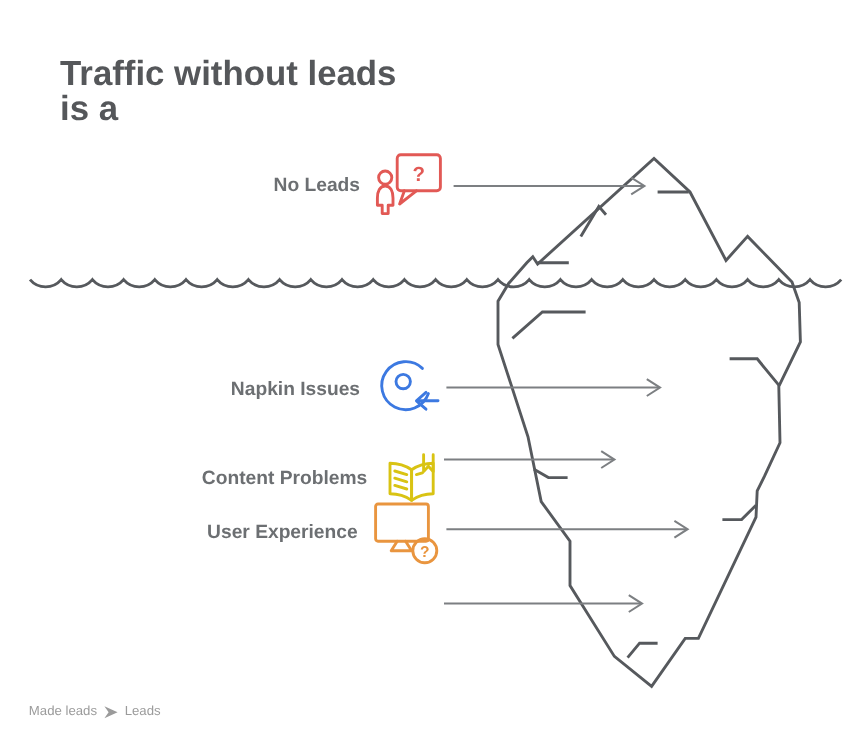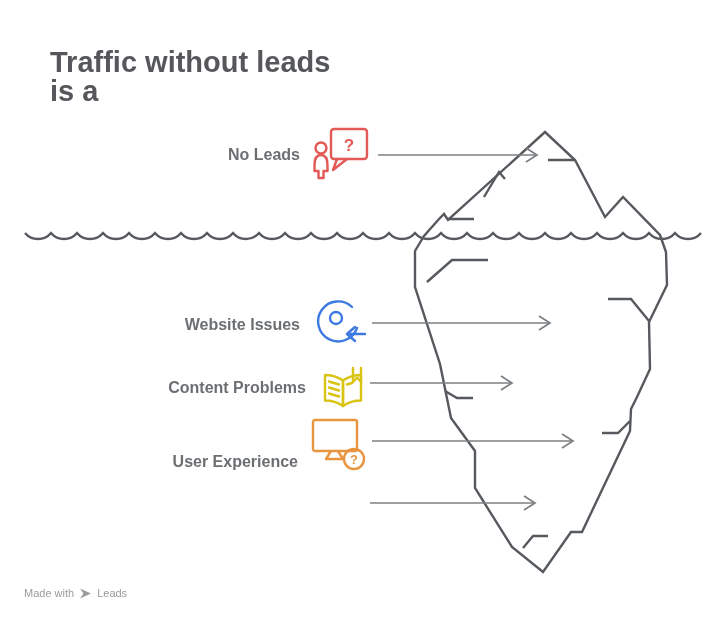--- a/index.html
+++ b/index.html
@@ -32,22 +32,22 @@
   .icon text{font-family:"Liberation Sans",sans-serif;font-weight:bold;}
   .ic-red path,.ic-red rect,.ic-red circle{stroke:var(--red,#e25955);}
   .ic-red text{fill:var(--red,#e25955);}
   .ic-blue path,.ic-blue circle{stroke:var(--blue,#3c79e1);}
   .ic-yellow path{stroke:var(--yellow,#d9c313);}
   .ic-orange path,.ic-orange rect,.ic-orange circle{stroke:var(--orange,#e9953f);}
   .ic-orange text{fill:var(--orange,#e9953f);}
   .ic-gray path,.ic-gray circle{stroke:var(--gray-icon,#8a8d90);}
   .row-1{top:126px;height:58px;right:351px;}
   .row-2{top:297px;height:56px;}
-  .row-3{top:363px;height:50px;}
-  .row-4{top:417px;height:54px;align-items:flex-end;}
+  .row-3{top:374px;height:50px;}
+  .row-4{top:417px;height:54px;}
   .row-5{top:479px;height:54px;}
   .footer{
     position:absolute;left:24px;top:587px;display:flex;align-items:center;gap:5px;
     font-size:11px;color:var(--footer-text,#9b9b9b);
   }
   .footer svg{display:block;}
 </style>
 </head>
 <body>
 
@@ -99,21 +99,21 @@
     <svg class="icon ic-red" width="58" height="56" viewBox="0 0 58 56">
       <rect x="19" y="2" width="36" height="30" rx="3"></rect>
       <text x="37" y="23.5" text-anchor="middle" font-size="17">?</text>
       <path d="M25,32 L21,43 L35,32"></path>
       <circle cx="9" cy="21" r="5.5"></circle>
       <path d="M9,28 C4.5,28 2.5,32.5 2.5,38 L2.5,44 L6.5,44 L6.5,51 L11.5,51 L11.5,44 L15.5,44 L15.5,38 C15.5,32.5 13.5,28 9,28 Z"></path>
     </svg>
   </div>
 
   <div class="item row-2">
-    <span class="item-label">Website Issues</span>
+    <span class="item-label">Napkin Issues</span>
     <svg class="icon ic-blue" width="56" height="56" viewBox="0 0 56 56">
       <path d="M40,10 A20,20 0 1 0 45,31"></path>
       <circle cx="24" cy="21" r="6"></circle>
       <path d="M53,37 L36,37"></path>
       <path d="M43,30 L35,37 L43,44"></path>
     </svg>
   </div>
 
   <div class="item row-3">
     <span class="item-label">Content Problems</span>
@@ -131,20 +131,20 @@
     <svg class="icon ic-orange" width="58" height="54" viewBox="0 0 58 54">
       <rect x="3" y="3" width="44" height="31" rx="2"></rect>
       <path d="M21,34 L16,42 L33,42 L28,34"></path>
       <circle cx="44" cy="42" r="10" fill="#ffffff"></circle>
       <text x="44" y="47" text-anchor="middle" font-size="13">?</text>
     </svg>
   </div>
 
 
   <div class="footer">
-    <span>Made with</span>
+    <span>Made leads</span>
     <svg width="13" height="11" viewBox="0 0 13 11">
       <path d="M1,0.5 L12,5.5 L1,10.5 L4.5,5.5 Z" fill="#9b9b9b"></path>
     </svg>
     <span>Leads</span>
   </div>
 
 </div>
 
 </body></html>

